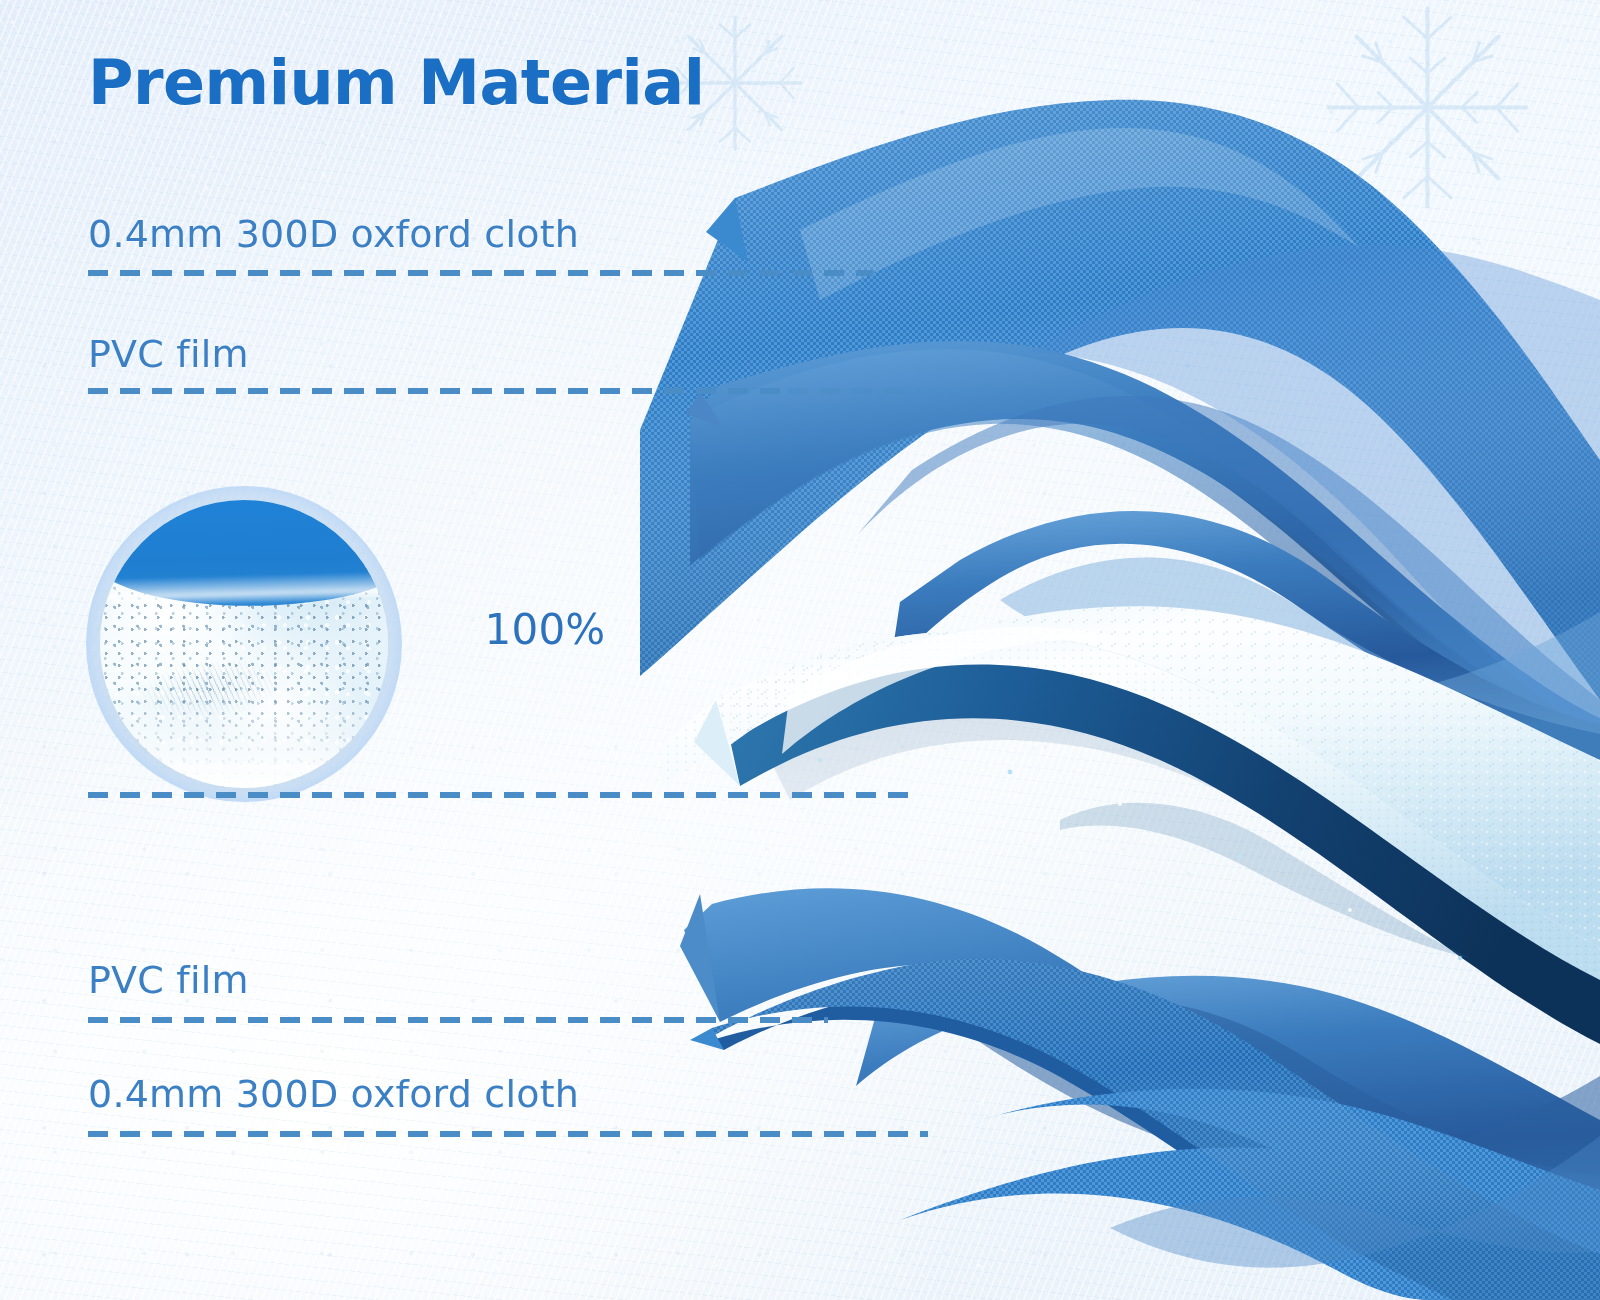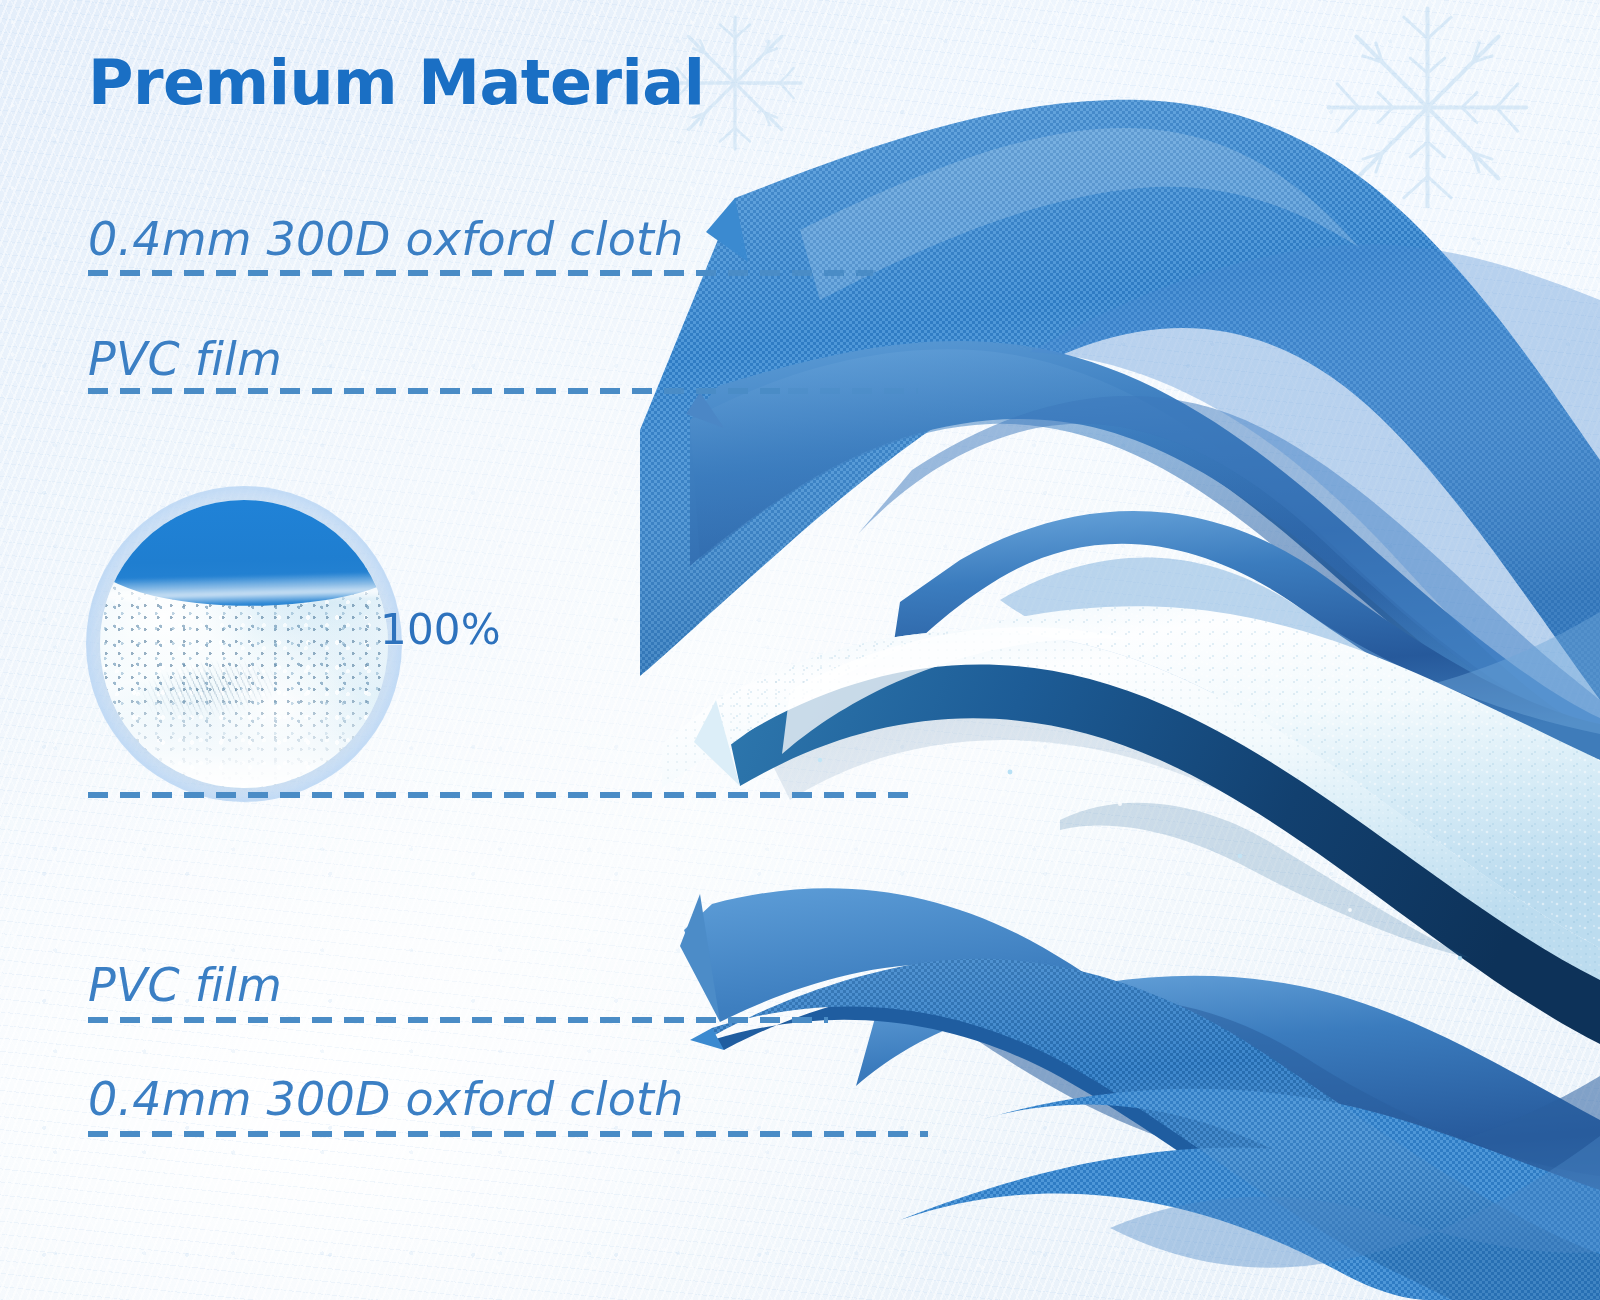--- a/index.html
+++ b/index.html
@@ -47,24 +47,23 @@
   .title{
     position:absolute;left:88px;top:52px;
     font-family:"DejaVu Sans", sans-serif;
     font-weight:bold;font-size:62px;letter-spacing:-.5px;
     color:#1a6fc4;line-height:1;white-space:nowrap;
     text-shadow:0 1px 0 rgba(255,255,255,.55);
   }
   .lbl{
     position:absolute;
     font-family:"DejaVu Sans", sans-serif;
-    font-size:46px;font-weight:500;color:#3b7fc4;
+    font-size:38px;font-weight:500;color:#3b7fc4;
     white-space:nowrap;letter-spacing:.2px;
     text-shadow:0 1px 0 rgba(255,255,255,.6);
-    font-style:italic;
   }
   .dash{
     position:absolute;height:6px;
     background-image:linear-gradient(to right,#4a8cc6 0 20px, rgba(0,0,0,0) 20px 32px);
     background-size:32px 6px;background-repeat:repeat-x;
   }
   .dash.faint{opacity:.45;}
 
   
   .gel-wrap{position:absolute;left:100px;top:500px;width:288px;height:288px;}
@@ -96,21 +95,21 @@
     background:linear-gradient(180deg,#2083d8 0%,#1f7ed0 60%,#2a86d4 100%);
     border-bottom-left-radius:100% 92%;border-bottom-right-radius:86% 70%;
     transform:rotate(-1.5deg);}
   .gel-caphi{position:absolute;left:-4%;top:26%;width:112%;height:10%;
     background:linear-gradient(180deg, rgba(255,255,255,.0) 0%, rgba(255,255,255,.75) 65%, rgba(255,255,255,0) 100%);
     border-bottom-left-radius:100% 92%;border-bottom-right-radius:86% 70%;
     transform:rotate(-1.5deg);filter:blur(1px);}
   .gel-bottomfade{position:absolute;left:0;bottom:0;width:100%;height:34%;
     background:linear-gradient(180deg, rgba(255,255,255,0) 0%, rgba(255,255,255,.9) 78%, #ffffff 100%);}
 
-  .gel-text{position:absolute;left:380px;top:602px;width:330px;
+  .gel-text{position:absolute;left:380px;top:602px;width:330px;text-align:center;
     font-family:"DejaVu Sans", sans-serif;font-size:42px;font-weight:500;
     color:#2d72bd;line-height:1.32;letter-spacing:.2px;
     text-shadow:0 1px 0 rgba(255,255,255,.6);}
 </style>
 </head>
 <body>
 
 <div id="stage">
 
   <div class="bg-base"></div>

